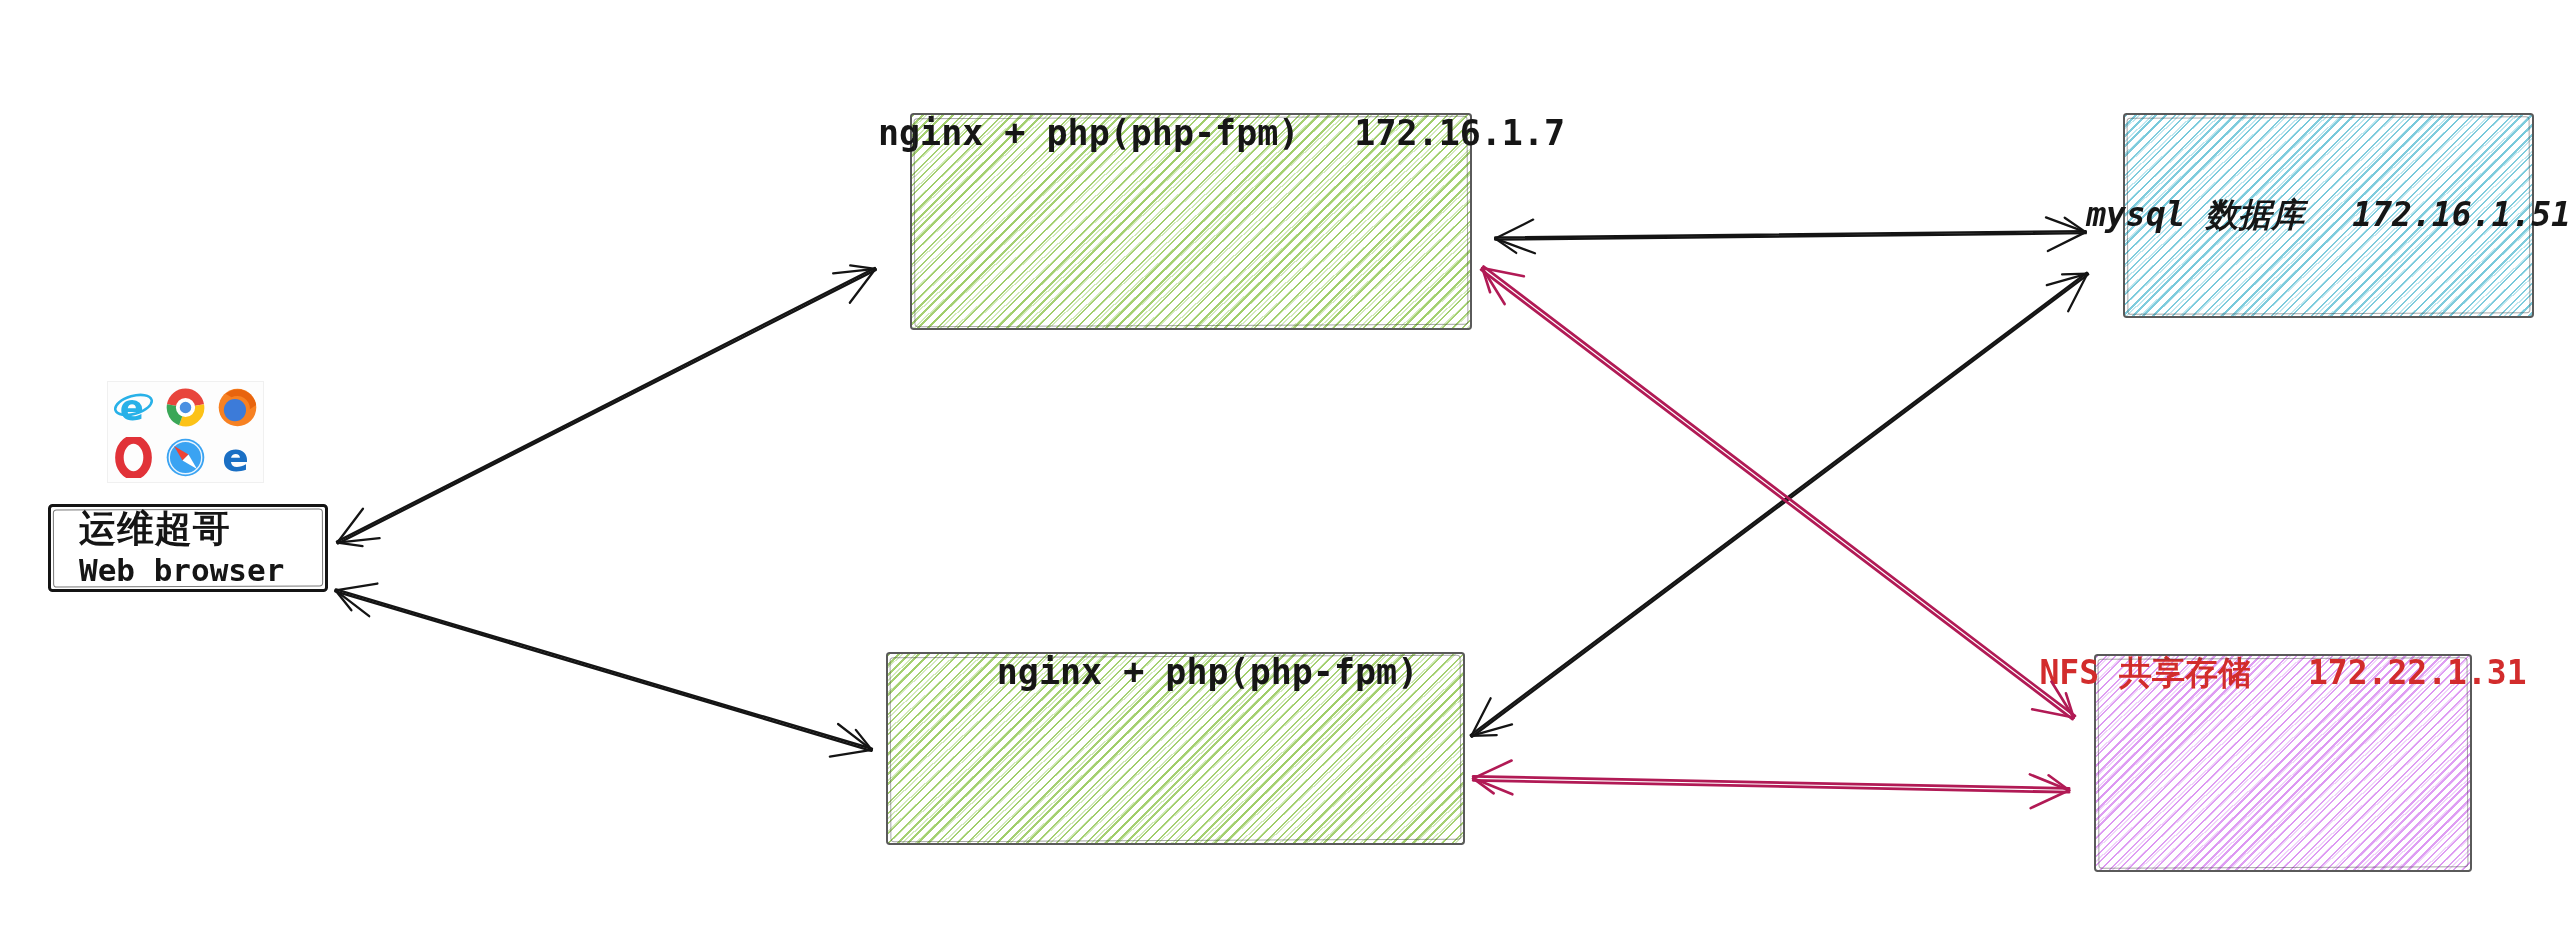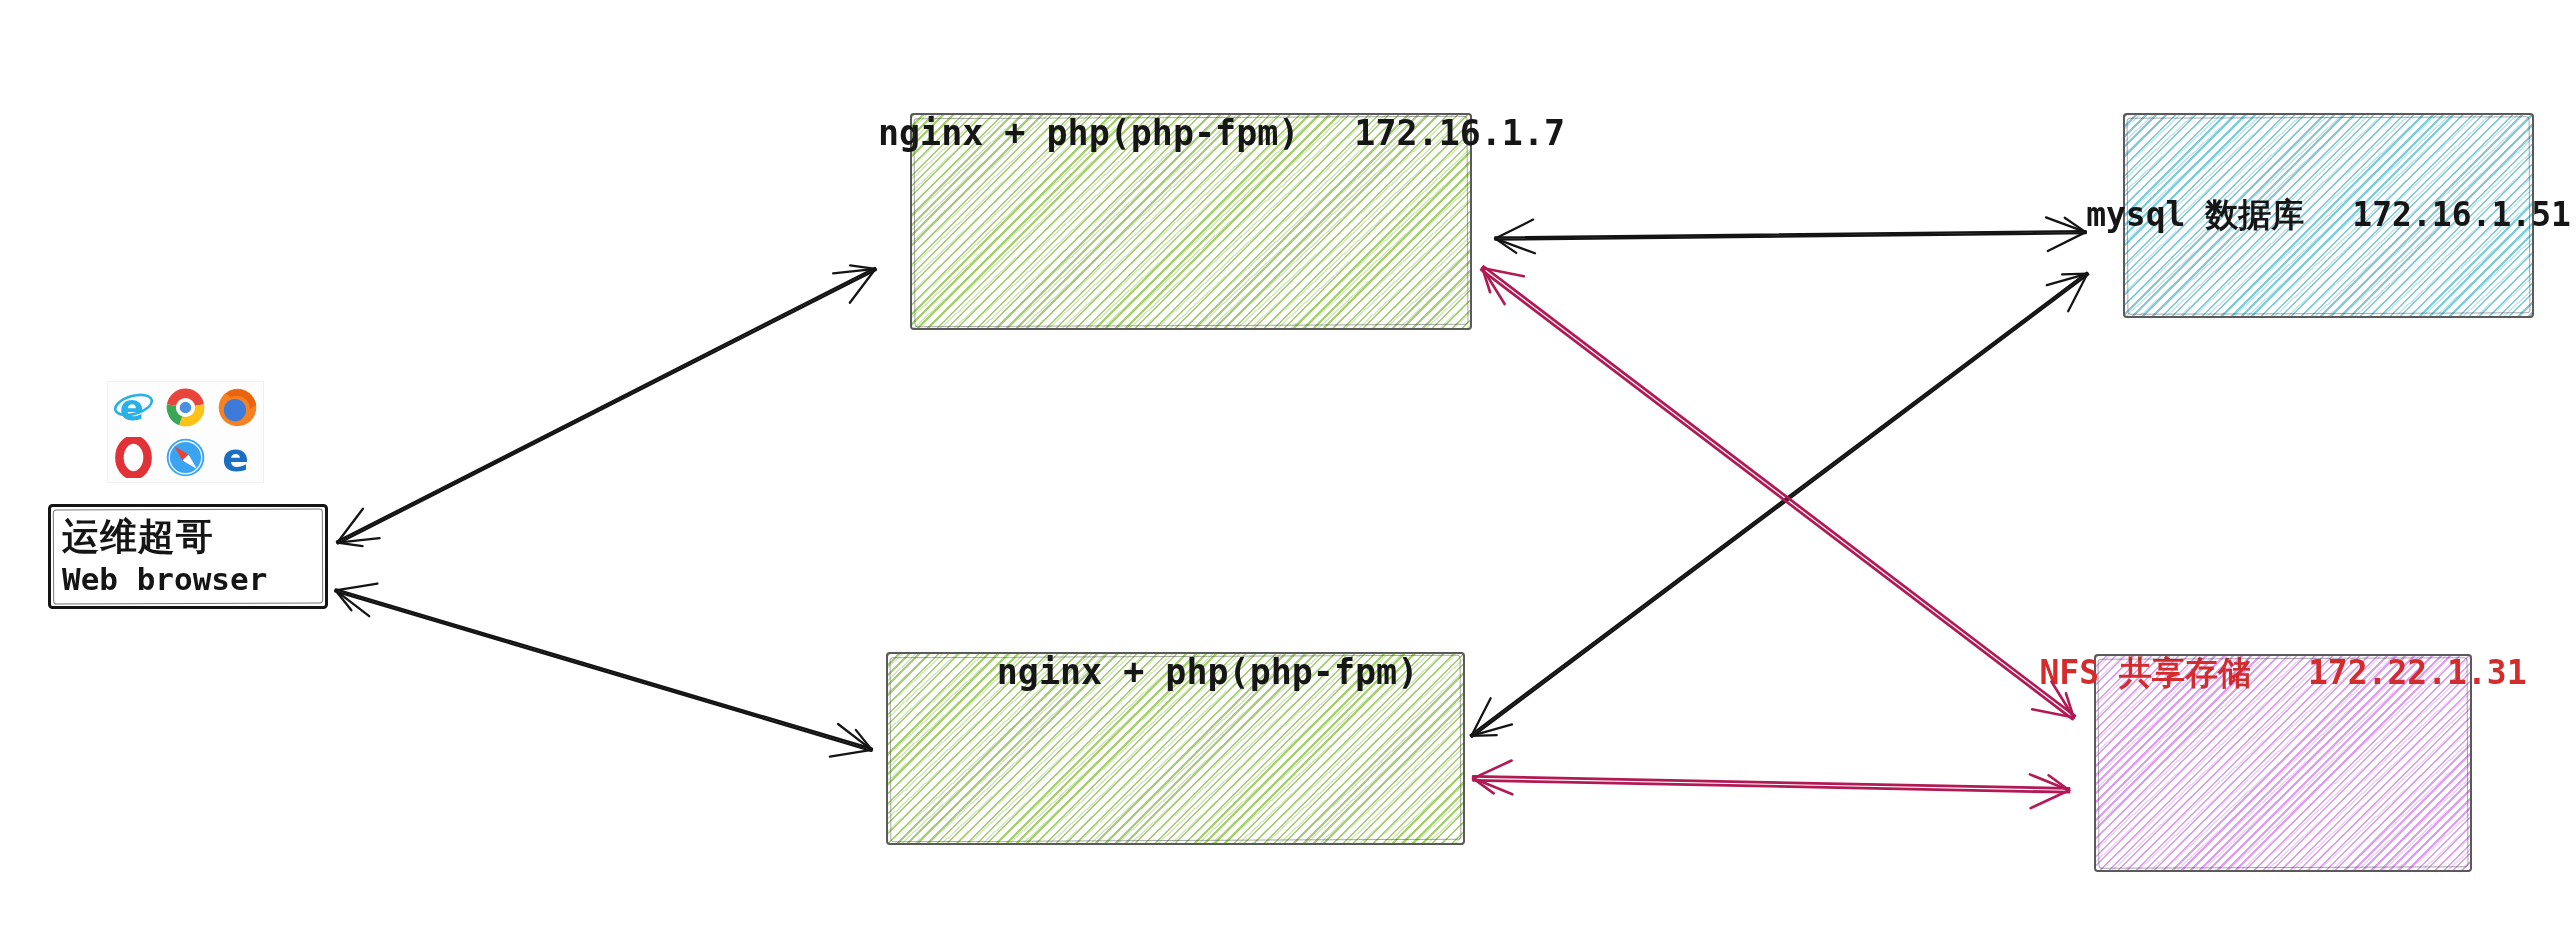--- a/index.html
+++ b/index.html
@@ -13,24 +13,24 @@
       border:1.4px solid rgba(60,60,60,.45);border-radius:3.7px;transform:rotate(-.25deg);}
 
   
   .icons-card{position:absolute;left:107px;top:381px;width:155px;height:100px;
       background:#fdfdfd;border:0.9px solid #f0f0f0;
       display:grid;grid-template-columns:repeat(3,1fr);grid-template-rows:repeat(2,1fr);
       place-items:center;}
   .icons-card svg{width:41px;height:41px;display:block;}
 
   
-  .browser-box{left:48px;top:504px;width:280px;height:105px;
+  .browser-box{left:48px;top:504px;width:280px;height:88px;
       border:3.2px solid #141414;border-radius:4.6px;
       display:flex;flex-direction:column;justify-content:center;gap:3.7px;
-      padding-left:11px;}
+      padding-left:28px;}
   .browser-box::after{border-color:rgba(10,10,10,.55);}
   .browser-box .cn{font-size:37px;font-weight:bold;color:#151515;letter-spacing:0.9px;line-height:1.1;}
   .browser-box .en{font-size:31px;font-weight:bold;color:#151515;line-height:1.1;}
 
   
   .node{border:2.8px solid #5a5a5a;border-radius:3.7px;
       display:flex;flex-direction:row;justify-content:center;}
   .node .title,.node .ip{font-weight:bold;color:#161616;line-height:1.05;white-space:pre;}
 
   .green-hatch{background-color:#fff;background-image:
@@ -42,21 +42,21 @@
   .violet-hatch{background-color:#fff;background-image:
       repeating-linear-gradient(135deg,rgba(215,135,240,.8) 0 1.7px,transparent 1.7px 6.4px),
       repeating-linear-gradient(137deg,rgba(220,150,245,.4) 0 1.4px,transparent 1.4px 8.8px);}
 
   #node-nginx1{left:910px;top:113px;width:562px;height:217px;gap:55px;padding-left:61px;}
   #node-nginx1 .title,#node-nginx1 .ip{font-size:35px;}
 
   #node-nginx2{left:886px;top:652px;width:579px;height:193px;gap:46px;padding-left:64px;}
   #node-nginx2 .title,#node-nginx2 .ip{font-size:35px;}
 
-  #node-mysql{left:2123px;top:113px;width:411px;height:205px;gap:48px;align-items:center;}
+  #node-mysql{left:2123px;top:113px;width:411px;height:205px;gap:48px;align-items:center;font-style:italic;}
   #node-mysql .title,#node-mysql .ip{font-size:33px;}
 
   #node-nfs{left:2094px;top:654px;width:378px;height:218px;gap:57px;}
   #node-nfs .title,#node-nfs .ip{font-size:33px;color:#d22c2c;}
 
   
   #edges{position:absolute;left:0;top:0;pointer-events:none;}
 </style>
 </head>
 <body>

